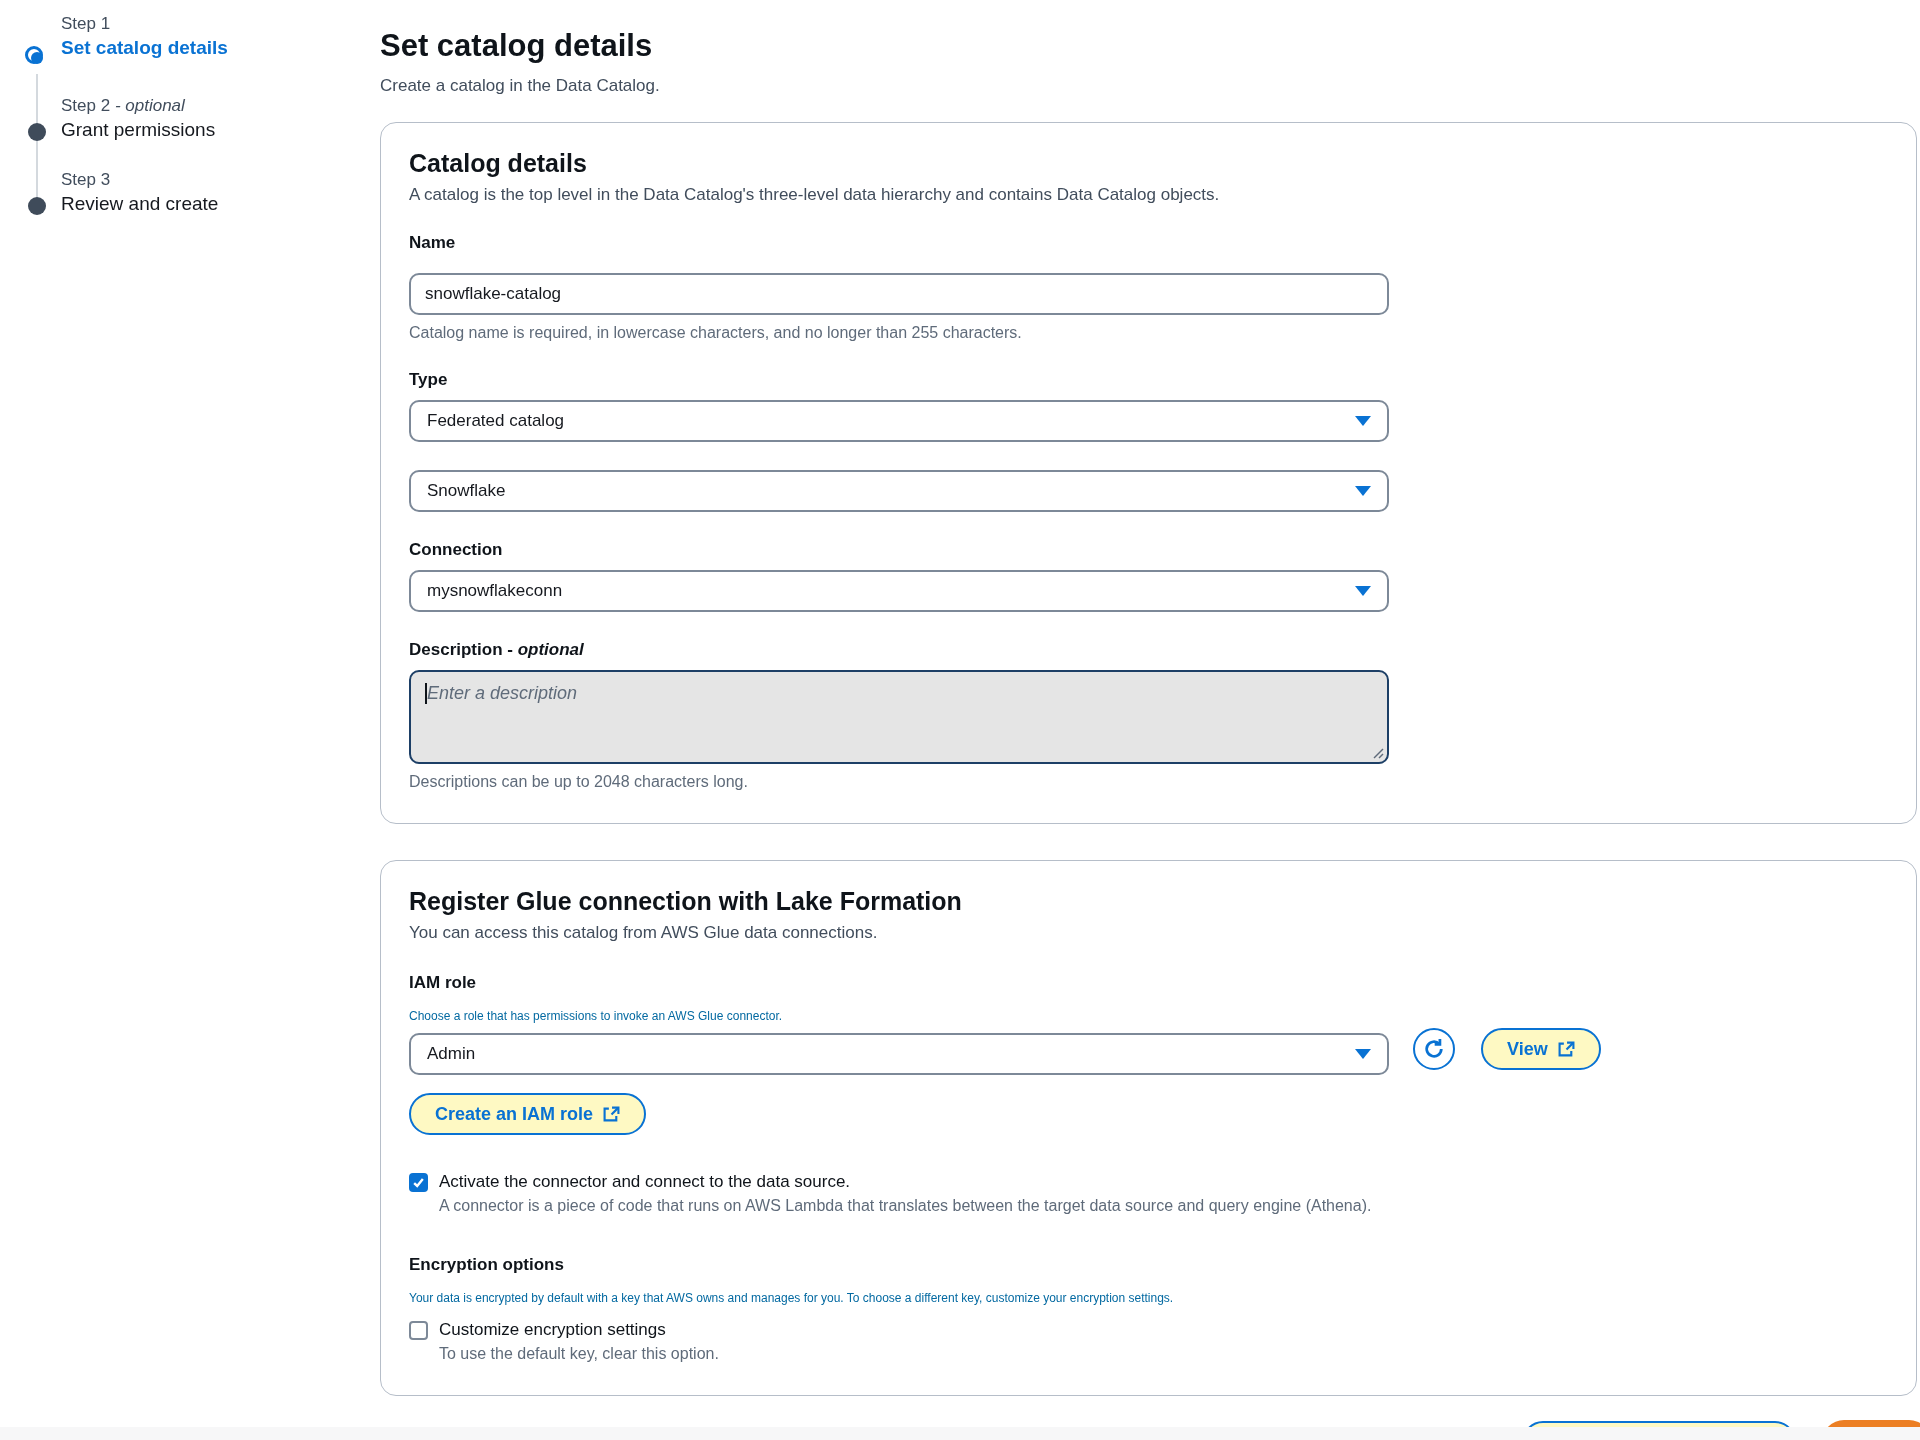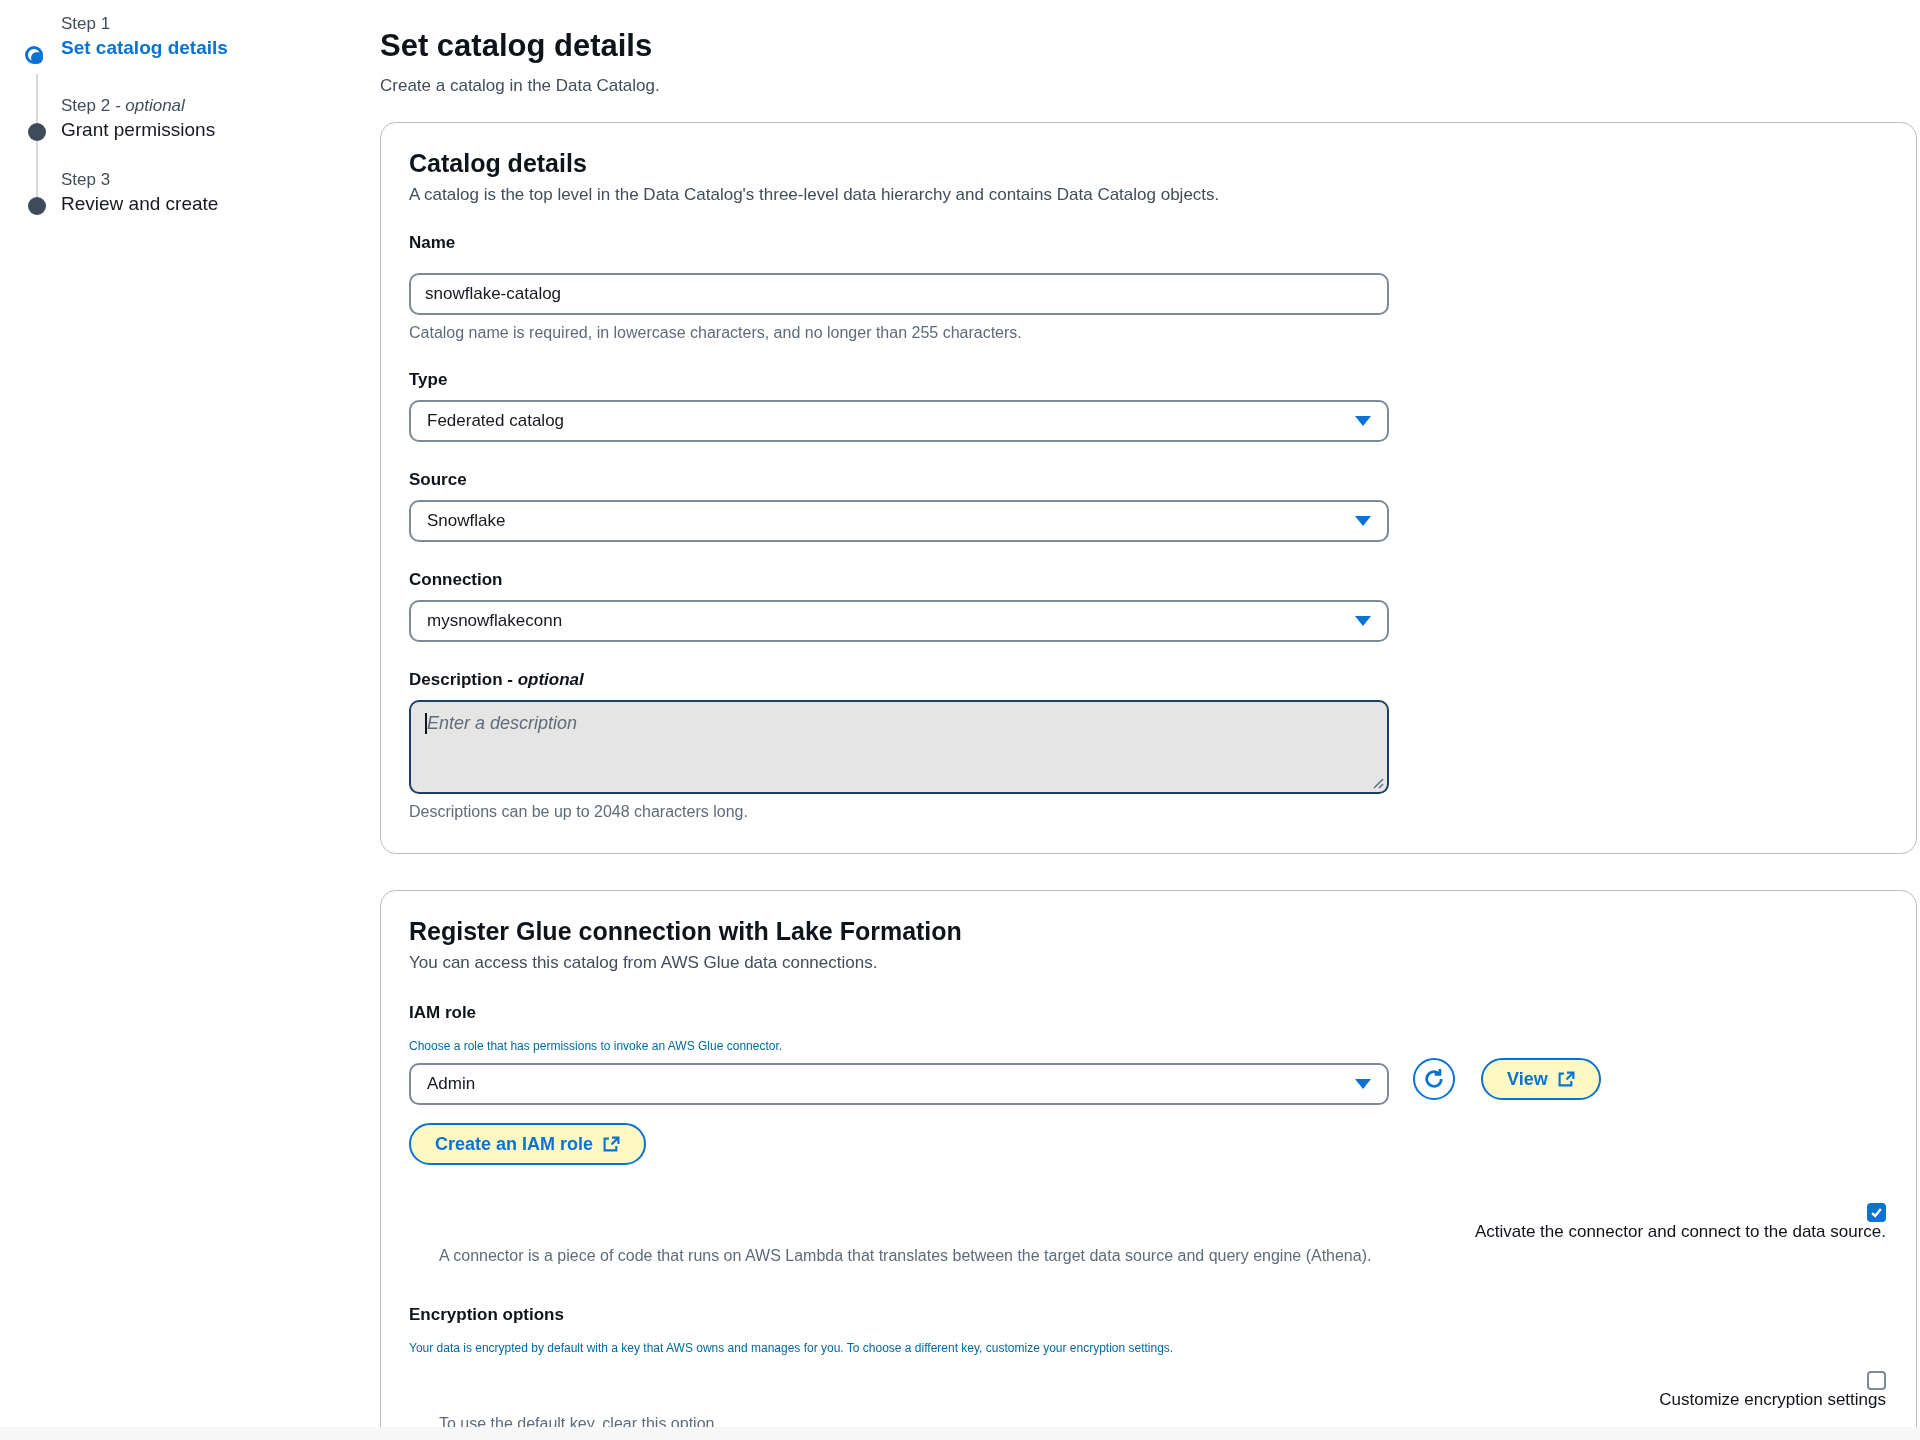--- a/index.html
+++ b/index.html
@@ -83,21 +83,21 @@
   }
   .pill-btn {
     height: 42px; border: 2px solid #0972d3; border-radius: 21px; background: #fef9c3;
     display: inline-flex; align-items: center; gap: 10px; padding: 0 24px;
     font-size: 18px; font-weight: bold; color: #0972d3; cursor: pointer; white-space: nowrap;
   }
   .view-btn { margin-left: 26px; }
   .create-role-btn { margin-top: 18px; }
 
   
-  .check-row { display: flex; align-items: flex-end; flex-direction: column; }
+  .check-row { display: flex; align-items: center; }
   .checkbox {
     width: 19px; height: 19px; border-radius: 4px; margin-top: 2px; flex: none; cursor: pointer;
     display: flex; align-items: center; justify-content: center;
   }
   .checkbox.checked { background: #0972d3; }
   .checkbox.unchecked { background: #fff; border: 2px solid #7d8998; }
   .check-label { margin-left: 11px; font-size: 17px; color: #0f141a; }
   .check-helper { margin-left: 30px; margin-top: 5px; font-size: 16px; color: #5f6b7a; }
 
   
@@ -152,21 +152,20 @@
 
     <div class="field">
       <div class="field-label">Type</div>
       <div class="select">
         <span class="select-value">Federated catalog</span>
         <span class="caret-down"></span>
       </div>
     </div>
 
     <div class="field">
-      <div class="field-label">Source</div>
       <div class="select">
         <span class="select-value">Snowflake</span>
         <span class="caret-down"></span>
       </div>
     </div>
 
     <div class="field">
       <div class="field-label">Connection</div>
       <div class="select">
         <span class="select-value">mysnowflakeconn</span>

